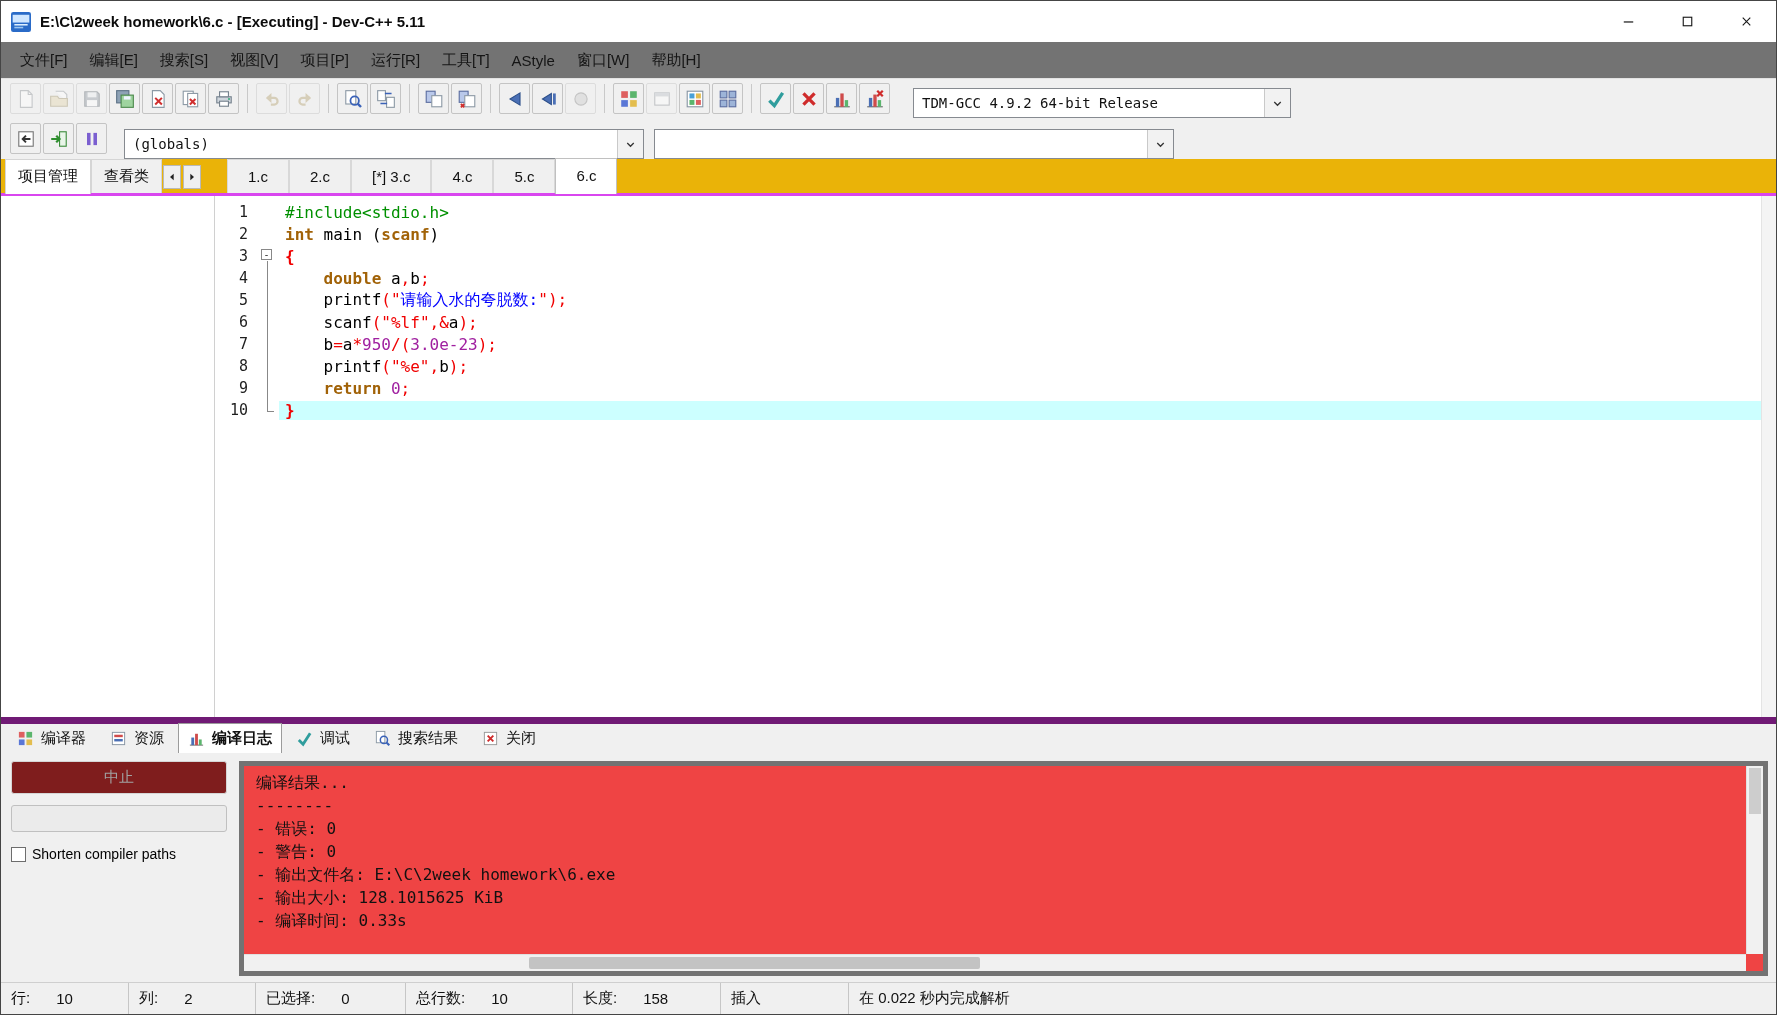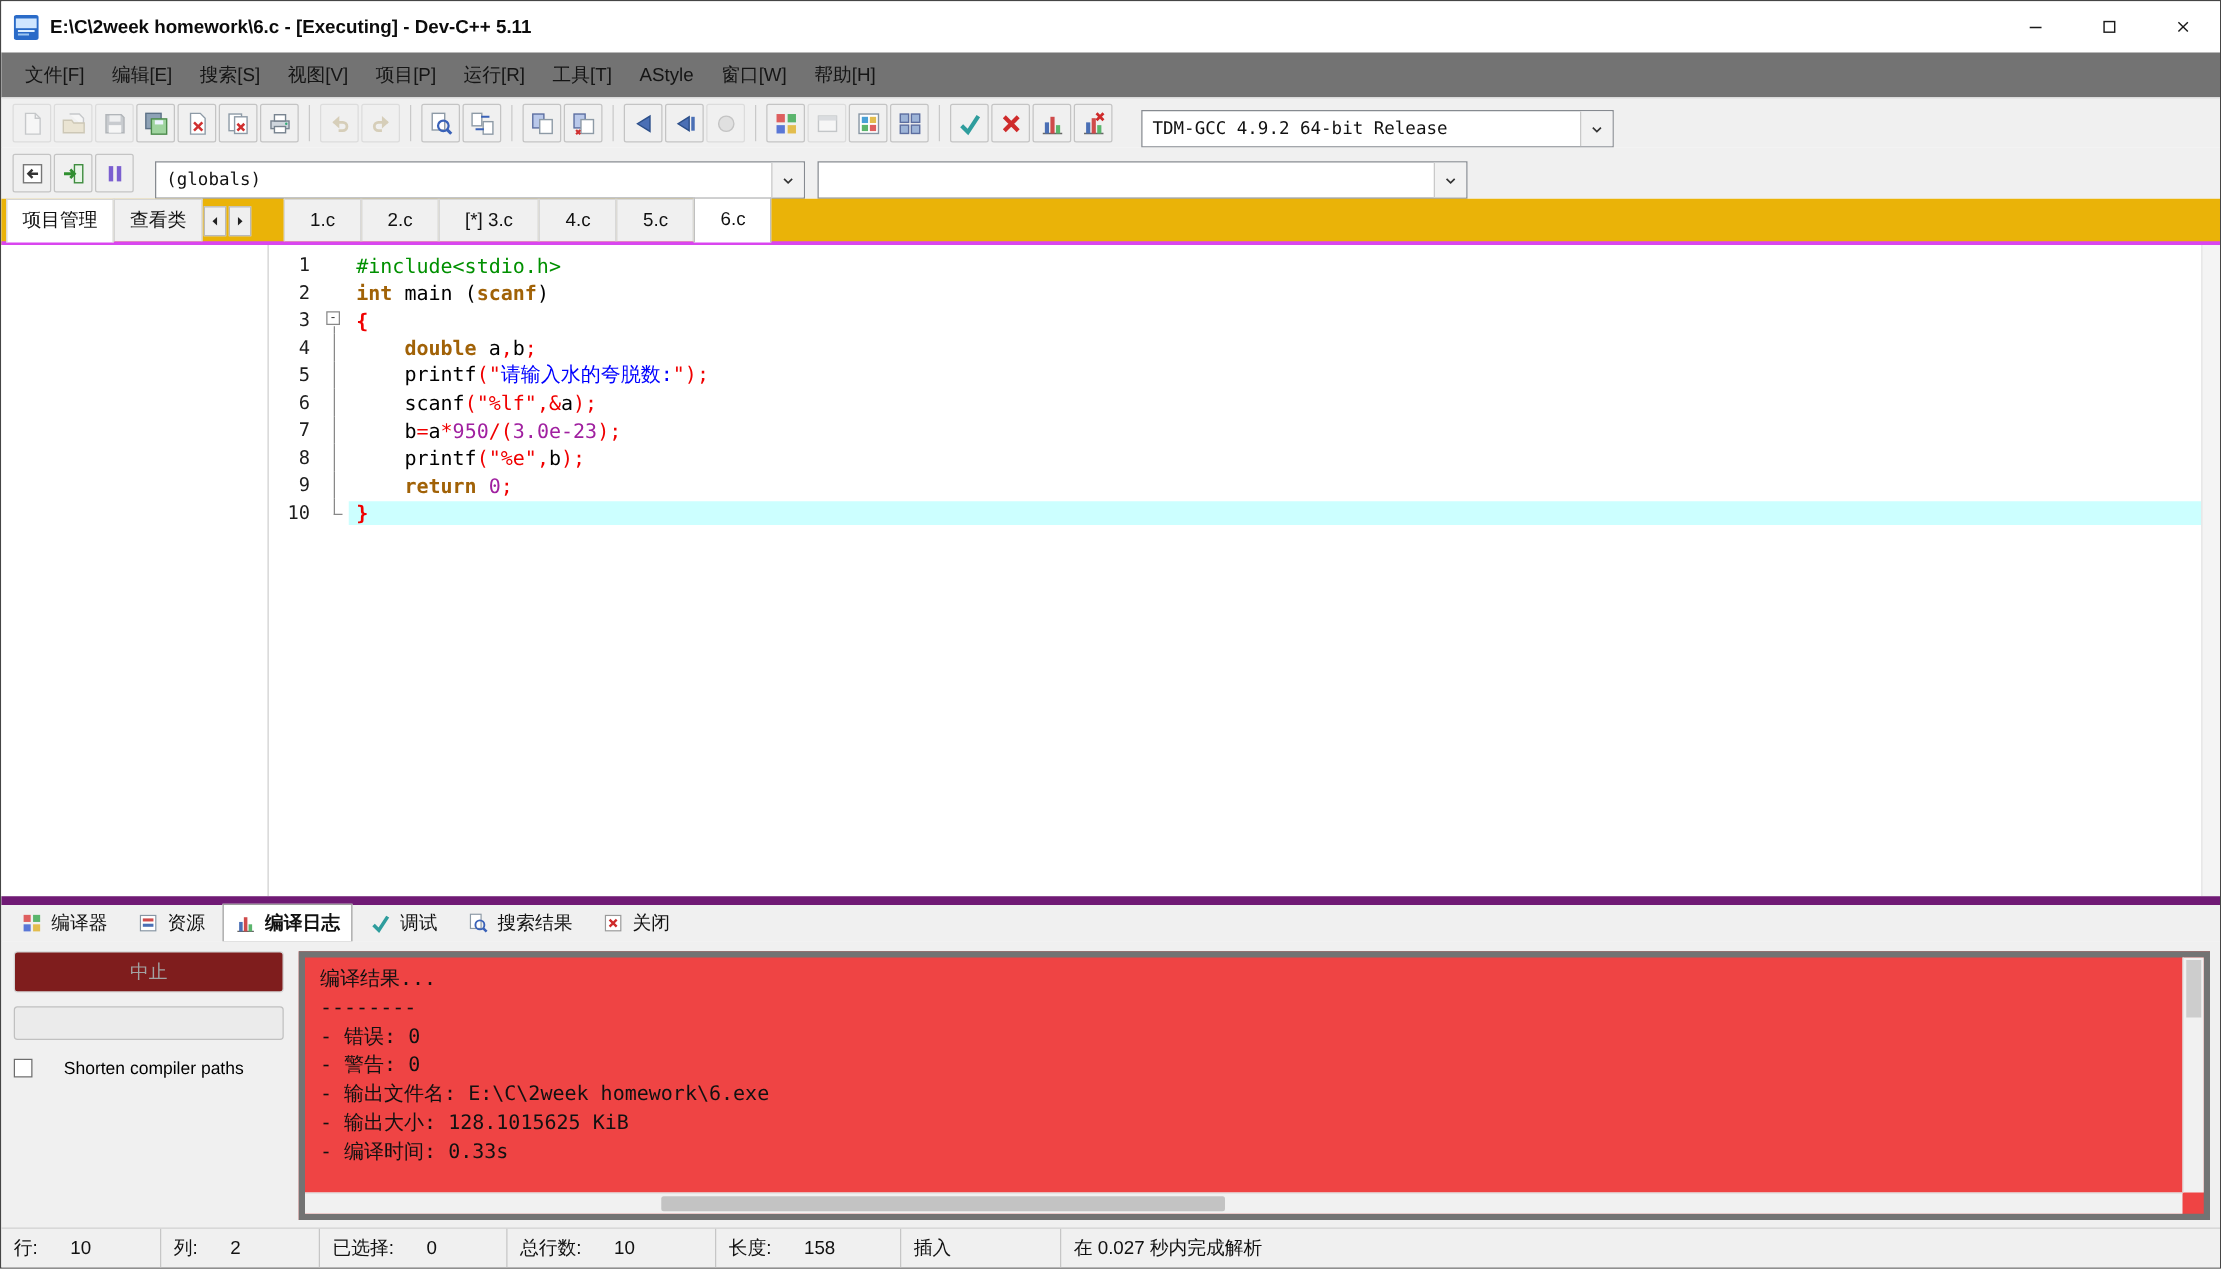--- a/index.html
+++ b/index.html
@@ -81,21 +81,21 @@
   .bottom-tabs{height:36px;flex:none;background:#f0f0f0;border-top:7px solid #701a75;display:flex;align-items:center;padding-left:6px}
   .btab{display:flex;align-items:center;gap:7px;padding:5px 9px;margin-right:4px;font-size:15px;border:1px solid transparent;white-space:nowrap}
   .btab .icon{width:17px;height:17px}
   .btab.active{background:#fff;border-color:#9b9b9b;font-weight:bold}
 
   
   .bottom-panel{height:229px;flex:none;background:#f0f0f0;display:flex;padding:8px 8px 6px 10px;gap:12px}
   .bp-left{width:216px;flex:none;display:flex;flex-direction:column}
   .abort-btn{height:33px;background:#7f1d1d;border:1px solid #d5d5d5;border-radius:3px;color:#a2a2a2;font-size:15px}
   .progress{height:27px;margin-top:11px;background:#ebebeb;border:1px solid #c0c0c0;border-radius:3px}
-  .shorten{margin-top:14px;display:flex;align-items:center;gap:25px;font-size:14px;color:#000}
+  .shorten{margin-top:14px;display:flex;align-items:center;gap:6px;font-size:14px;color:#000}
   .checkbox{width:15px;height:15px;background:#fff;border:1px solid #6d6d6d;flex:none}
   .log-wrap{flex:1;position:relative;background:#ef4444;border:5px solid #737373;min-width:0}
   .log{position:absolute;top:0;left:0;right:17px;bottom:17px;padding:5px 12px;font-family:"DejaVu Sans Mono","Liberation Mono",monospace;font-size:16px;line-height:23px;overflow:hidden}
   .log-line{white-space:pre}
   .log-vscroll{position:absolute;top:0;right:0;bottom:17px;width:17px;background:#f1f1f1;border-left:1px solid #e0e0e0}
   .vthumb{position:absolute;top:2px;left:2px;right:2px;height:46px;background:#cdcdcd}
   .log-hscroll{position:absolute;left:0;right:17px;bottom:0;height:17px;background:#f1f1f1;border-top:1px solid #e0e0e0}
   .hthumb{position:absolute;top:2px;bottom:2px;left:19%;width:30%;background:#c3c3c3;border-radius:2px}
 
   
@@ -639,17 +639,17 @@
         <span class="v">10</span>
       </div>
       <div class="seg">
         <span>长度:</span>
         <span class="v">158</span>
       </div>
       <div class="seg">
         <span>插入</span>
       </div>
       <div class="seg">
-        <span>在 0.027 秒内完成解析</span>
+        <span>在 0.022 秒内完成解析</span>
       </div>
     </div>
 
 </div>
 
 </body></html>

